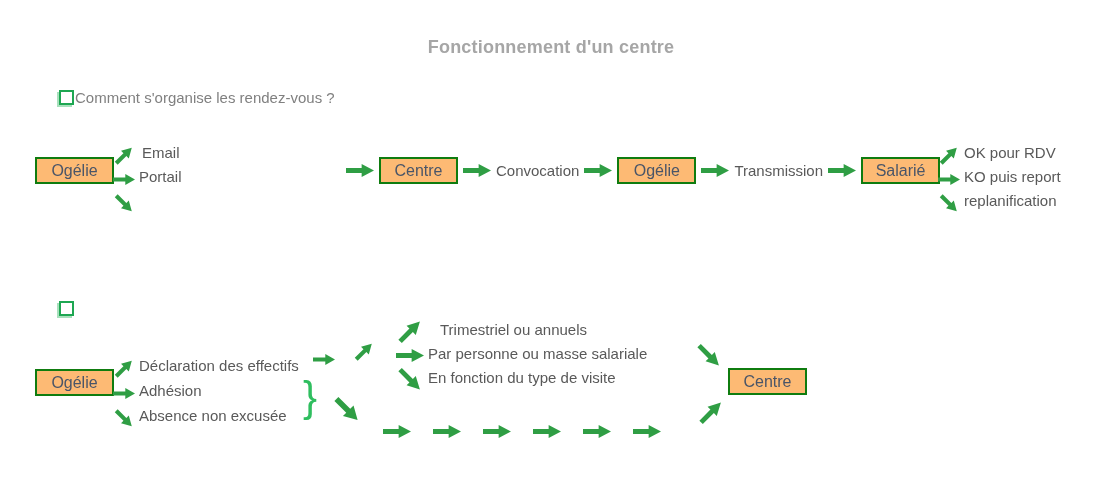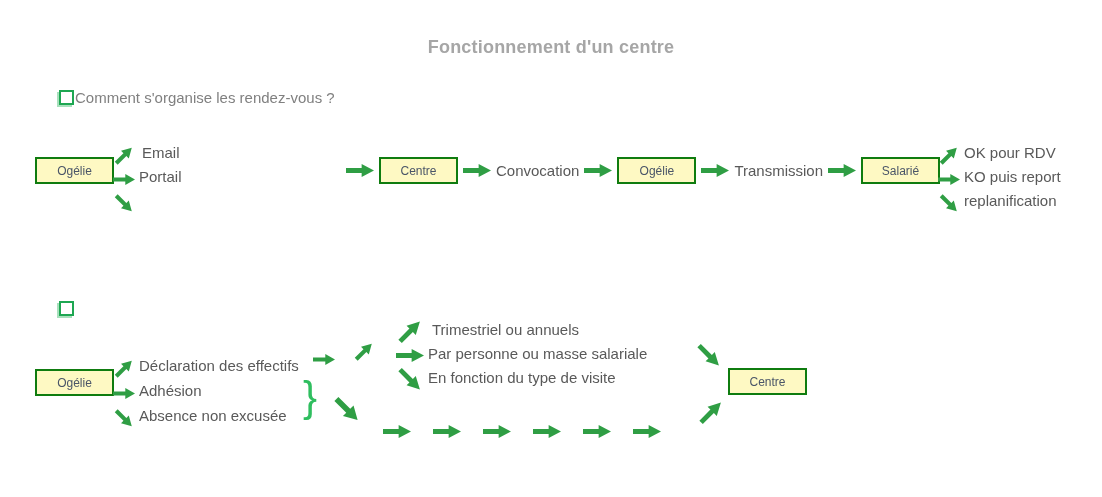--- a/index.html
+++ b/index.html
@@ -14,22 +14,22 @@
   .sec-header{
     position:absolute;display:flex;align-items:center;gap:1px;
     font-size:15px;color:#808080;
   }
   .bullet{
     display:inline-block;width:11px;height:11px;background:#ffffff;
     border:2px solid #1EA752;box-shadow:-2px 2px 0 #A7E0BC;margin-left:2px;
   }
   .box{
     position:absolute;width:79px;height:27px;box-sizing:border-box;
-    border:2px solid #0F7C0F;background:#fef9c3;color:#4A5568;
-    font-size:12px;display:flex;align-items:center;justify-content:center;
+    border:2px solid #0F7C0F;background:#fdba74;color:#4A5568;
+    font-size:16px;display:flex;align-items:center;justify-content:center;
   }
   .box.inline{position:static;flex:0 0 auto;}
   .lbl{font-size:15px;color:#595959;white-space:nowrap;}
   .fan{position:absolute;display:flex;flex-direction:column;}
   .fan .row{display:flex;align-items:flex-end;height:24px;}
   .fan.wide .row{height:25px;}
   .fan .lbl{margin-left:4px;}
   .flow{position:absolute;display:flex;align-items:center;gap:5px;height:27px;}
   .arr{display:inline-flex;align-items:center;justify-content:center;width:28px;height:13px;flex:0 0 auto;}
   .arr svg{width:100%;height:100%;overflow:visible;display:block;}
@@ -189,21 +189,21 @@
       </svg>
     </span>
 
   <div class="fan" style="left:396px;top:314px">
     <div class="row">
       <span class="arr up">
           <svg viewBox="0 0 34 16" preserveAspectRatio="none">
             <path d="M0 5 H19 V0 L34 8 L19 16 V11 H0 Z"></path>
           </svg>
         </span>
-      <span class="lbl" style="margin-left:8px">Trimestriel ou annuels</span>
+      <span class="lbl" style="margin-left:16px">Trimestriel ou annuels</span>
     </div>
     <div class="row">
       <span class="arr">
           <svg viewBox="0 0 34 16" preserveAspectRatio="none">
             <path d="M0 5 H19 V0 L34 8 L19 16 V11 H0 Z"></path>
           </svg>
         </span>
       <span class="lbl">Par personne ou masse salariale</span>
     </div>
     <div class="row">

